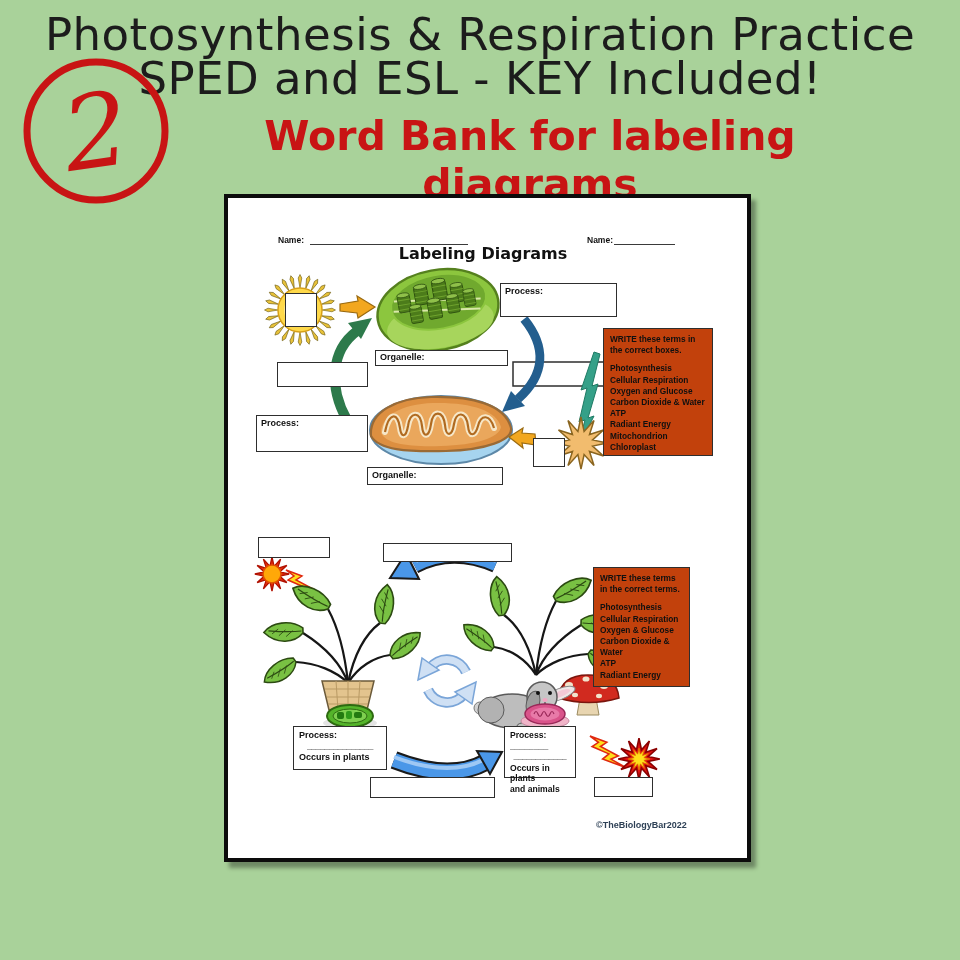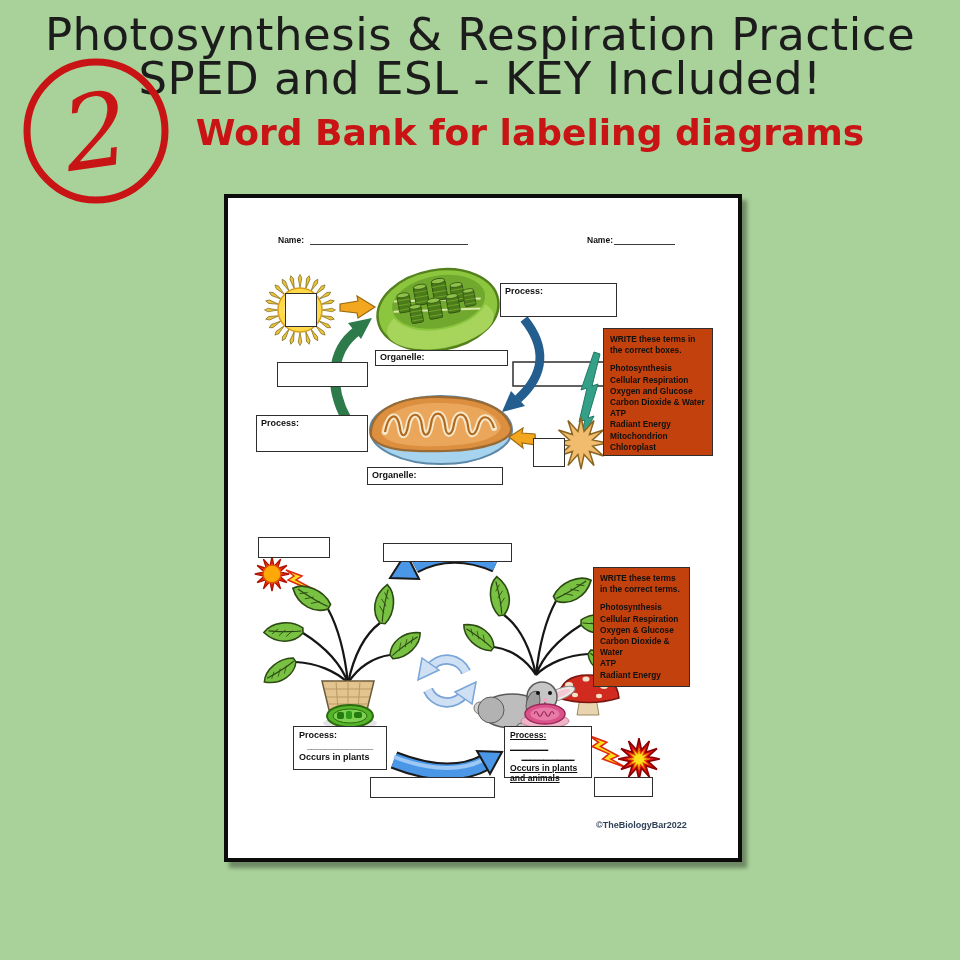--- a/index.html
+++ b/index.html
@@ -3,24 +3,24 @@
 <meta charset="utf-8">
 <style>
   html,body{margin:0;padding:0;}
   body{width:960px;height:960px;position:relative;overflow:hidden;
        background:#a9d29a;font-family:"Liberation Sans",sans-serif;}
   .abs{position:absolute;}
   
   .hdr{position:absolute;left:0;width:960px;text-align:center;color:#1c1c1c;
        font-family:"DejaVu Sans",sans-serif;font-size:45px;letter-spacing:.5px;}
   .subtitle{position:absolute;left:190px;top:112px;width:680px;text-align:center;
-       color:#c81414;font-family:"DejaVu Sans",sans-serif;font-weight:bold;font-size:36px;}
+       color:#c81414;font-family:"DejaVu Sans",sans-serif;font-weight:bold;font-size:41px;}
   
   .page{position:absolute;left:224px;top:194px;width:510px;height:660px;
-        background:#fff;border:4px solid #0c0c0c;box-shadow:5px 6px 4px rgba(0,0,0,.35);}
+        background:#fff;border:4px solid #0c0c0c;box-shadow:5px 6px 4px rgba(0,0,0,.35);padding-left:9px;}
   .page .art{position:absolute;left:0;top:0;}
   .smalltext{position:absolute;font:bold 8.5px/1.2 "Liberation Sans",sans-serif;color:#101010;}
   .wline{position:absolute;border-bottom:1.2px solid #3a3a3a;height:10px;}
   .wstitle{position:absolute;left:125px;top:46px;width:260px;text-align:center;
         font:bold 16px/1.2 "DejaVu Sans",sans-serif;color:#111;}
   .box{position:absolute;background:#fff;border:1.5px solid #2e2e2e;box-sizing:border-box;
        font:bold 9px/1.25 "Liberation Sans",sans-serif;color:#101010;padding:2px 4px;}
   .wbank{position:absolute;background:#c2410c;border:1.5px solid #2e2e2e;box-sizing:border-box;
        padding:5px 6px;font:bold 8.3px/1.35 "Liberation Sans",sans-serif;color:#101010;}
   .wb-gap{height:7px;}
@@ -221,20 +221,21 @@
       <use href="#star12" transform="scale(0.8)" fill="#e41212" stroke="#8a0000" stroke-width="2"></use>
       <use href="#star12" transform="scale(0.42)" fill="#ffdf1a" stroke="#e07000" stroke-width="2"></use>
     </g>
   </svg>
 
   <span class="smalltext" style="left:50px;top:37px;">Name:</span>
   <span class="wline" style="left:82px;top:36px;width:158px;"></span>
   <span class="smalltext" style="left:359px;top:37px;">Name:</span>
   <span class="wline" style="left:386px;top:36px;width:61px;"></span>
 
+  <div class="wstitle">Labeling Diagrams</div>
 
   <div class="box" style="left:57px;top:95px;width:32px;height:34px;border-width:1.6px;"></div>
   <div class="box" style="left:272px;top:85px;width:117px;height:34px;">
     <span>Process:</span>
   </div>
   <div class="box" style="left:147px;top:152px;width:133px;height:16px;padding-top:1px;">
     <span>Organelle:</span>
   </div>
   <div class="box" style="left:49px;top:164px;width:91px;height:25px;"></div>
   <div class="box" style="left:28px;top:217px;width:112px;height:37px;">
@@ -274,21 +275,21 @@
     <div>ATP</div>
     <div>Radiant Energy</div>
   </div>
 
   <div class="box" style="left:65px;top:528px;width:94px;height:44px;padding:3px 5px;">
     <div>Process:</div>
     <div class="pline">_______________</div>
     <div>Occurs in plants</div>
   </div>
 
-  <div class="box" style="left:276px;top:528px;width:88px;height:52px;padding:3px 5px;font-size:8.6px;text-decoration:underline;">
+  <div class="box" style="left:276px;top:528px;width:72px;height:52px;padding:3px 5px;font-size:8.6px;">
     <div>Process: ________</div>
     <div class="pline">____________</div>
     <div>Occurs in plants</div>
     <div>and animals</div>
   </div>
 
   <div class="box" style="left:142px;top:579px;width:125px;height:21px;"></div>
   <div class="box" style="left:366px;top:579px;width:59px;height:20px;"></div>
 
   <div class="copyright">©TheBiologyBar2022</div>

